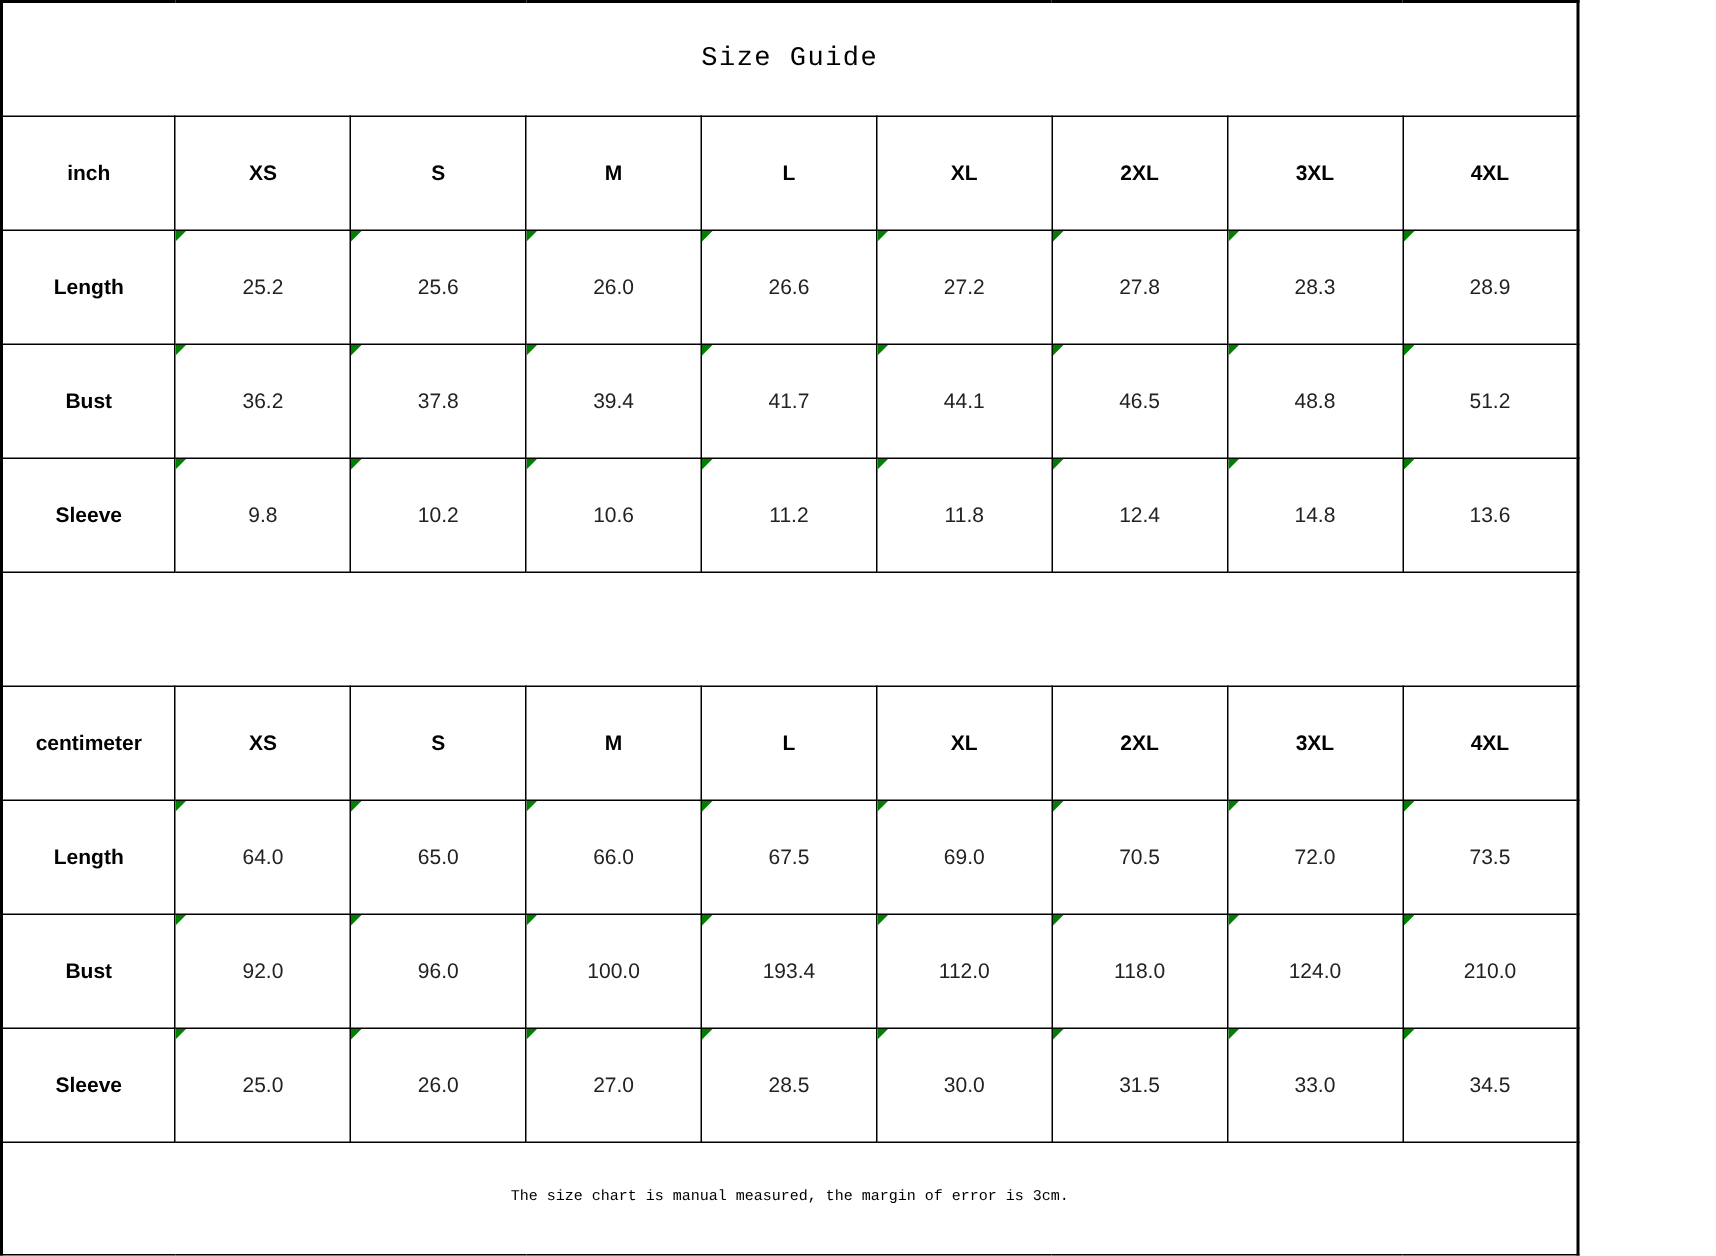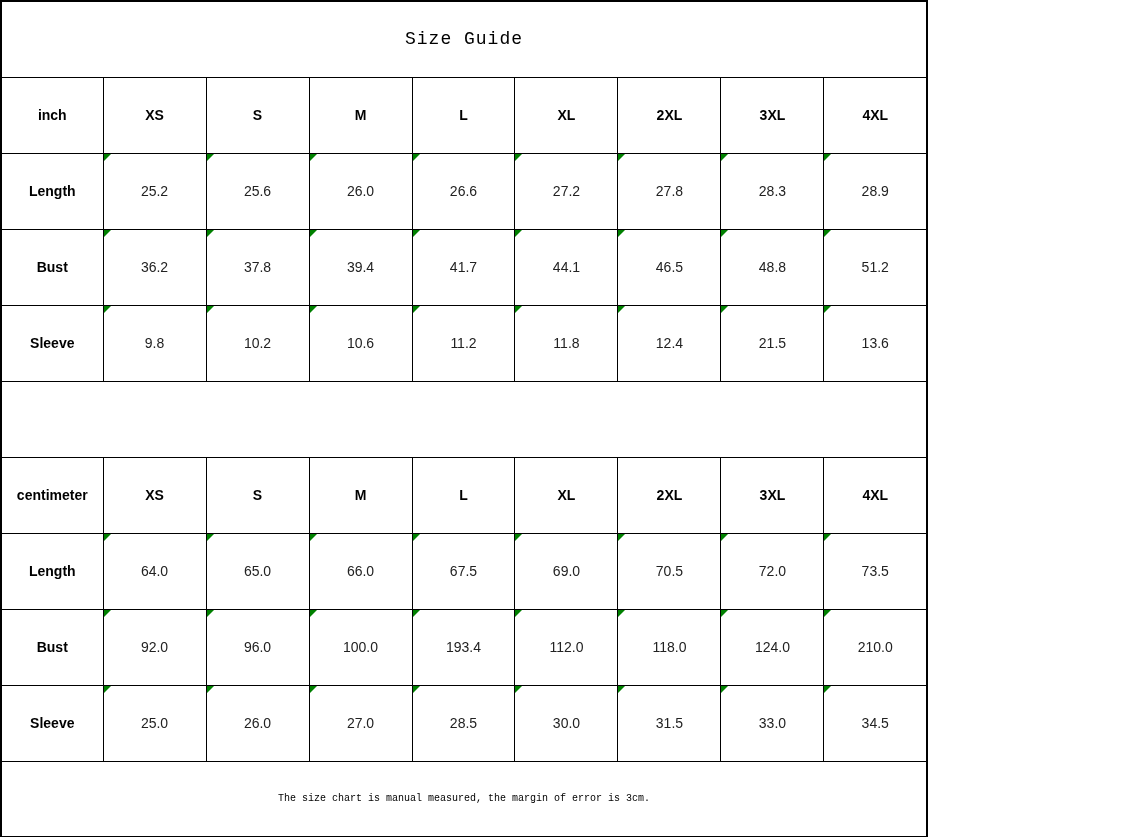--- a/index.html
+++ b/index.html
@@ -4,21 +4,21 @@
 <style>
   html, body { margin: 0; padding: 0; }
   body {
     width: 1144px; height: 837px;
     background: #ffffff;
     overflow: hidden;
   }
   table.size-guide {
     border-collapse: collapse;
     table-layout: fixed;
-    width: 928px; height: 837px;
+    width: 1053px; height: 837px;
     border: 2px solid #000;
     background: #fff;
   }
   td {
     border: 1px solid #000;
     text-align: center;
     vertical-align: middle;
     position: relative;
     padding: 0;
     overflow: hidden;
@@ -109,21 +109,21 @@
         <td class="value-cell"><span class="tri"></span><span class="val">51.2</span></td>
       </tr>
       <tr>
         <td class="head-cell">Sleeve</td>
         <td class="value-cell"><span class="tri"></span><span class="val">9.8</span></td>
         <td class="value-cell"><span class="tri"></span><span class="val">10.2</span></td>
         <td class="value-cell"><span class="tri"></span><span class="val">10.6</span></td>
         <td class="value-cell"><span class="tri"></span><span class="val">11.2</span></td>
         <td class="value-cell"><span class="tri"></span><span class="val">11.8</span></td>
         <td class="value-cell"><span class="tri"></span><span class="val">12.4</span></td>
-        <td class="value-cell"><span class="tri"></span><span class="val">21.5</span></td>
+        <td class="value-cell"><span class="tri"></span><span class="val">14.8</span></td>
         <td class="value-cell"><span class="tri"></span><span class="val">13.6</span></td>
       </tr>
       <tr>
         <td class="spacer-cell" colspan="9"></td>
       </tr>
       <tr>
         <td class="head-cell">centimeter</td>
         <td class="head-cell">XS</td>
         <td class="head-cell">S</td>
         <td class="head-cell">M</td>

